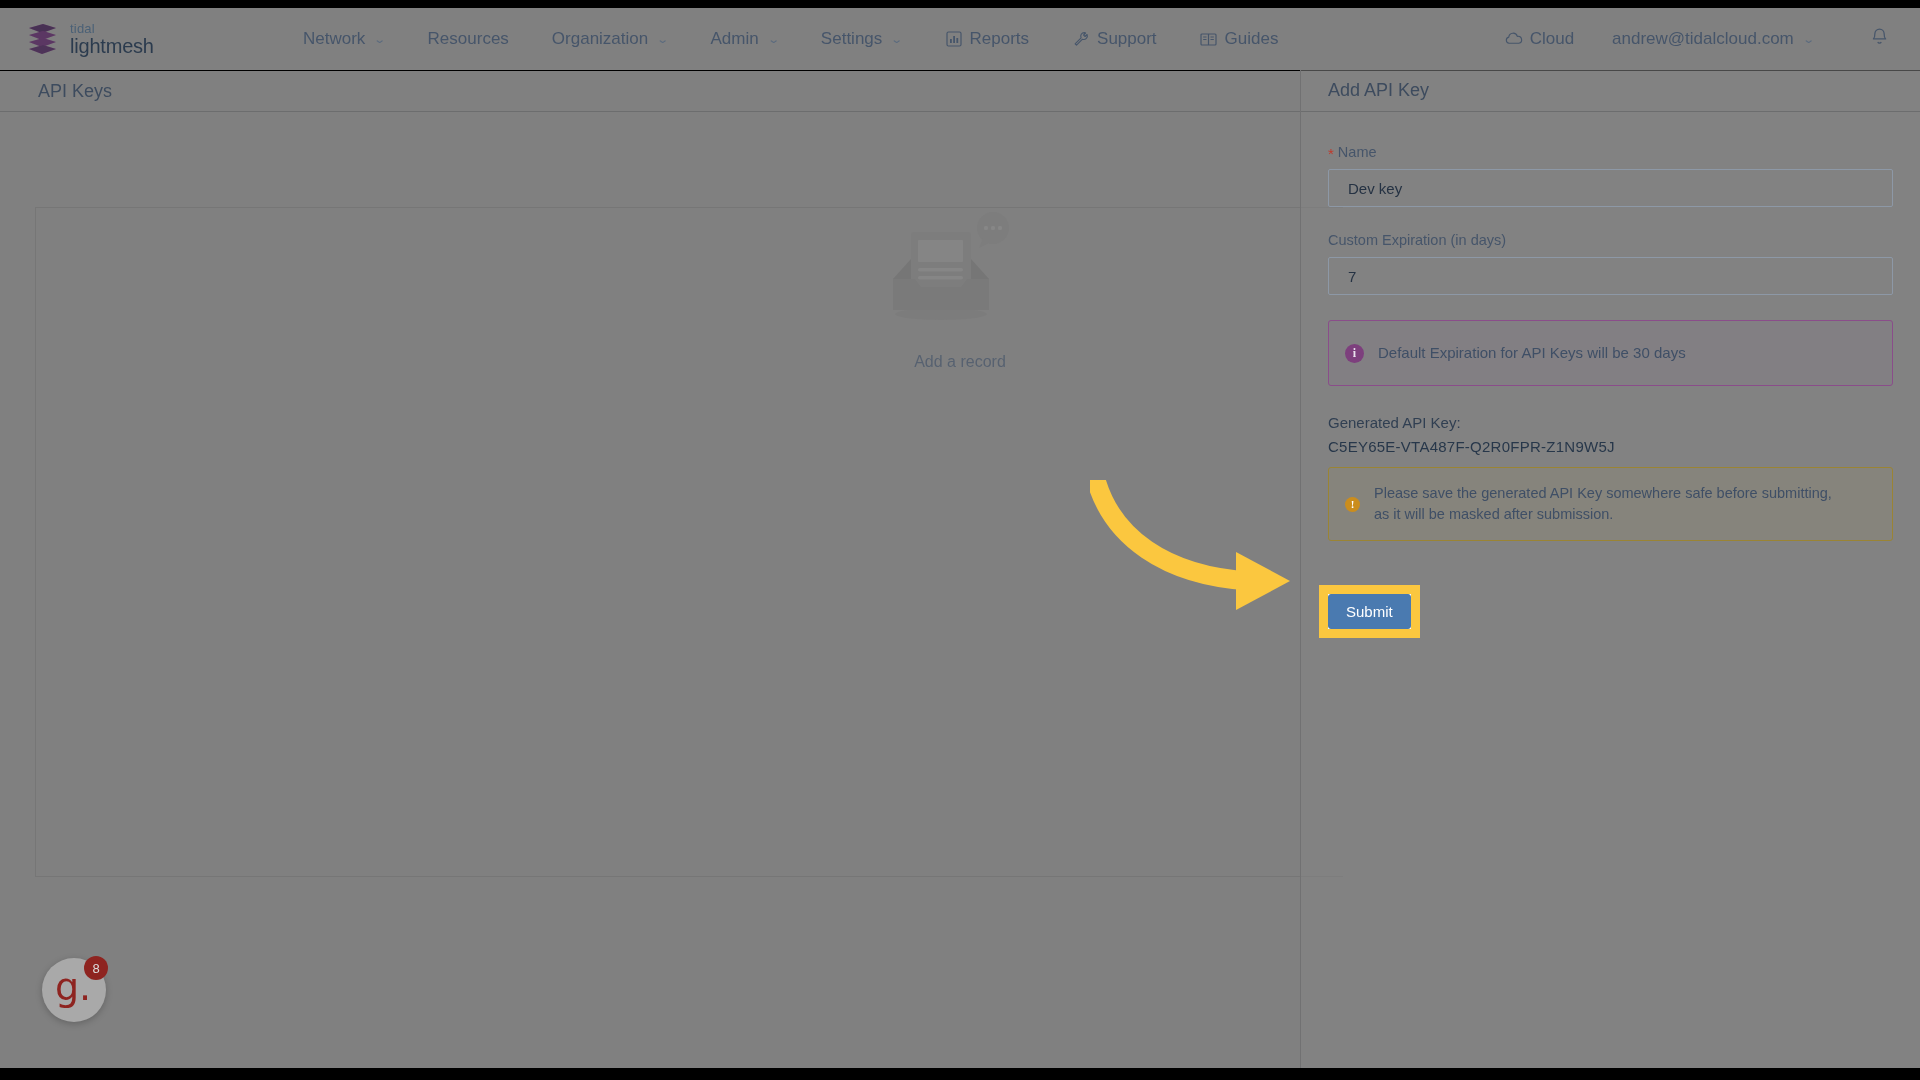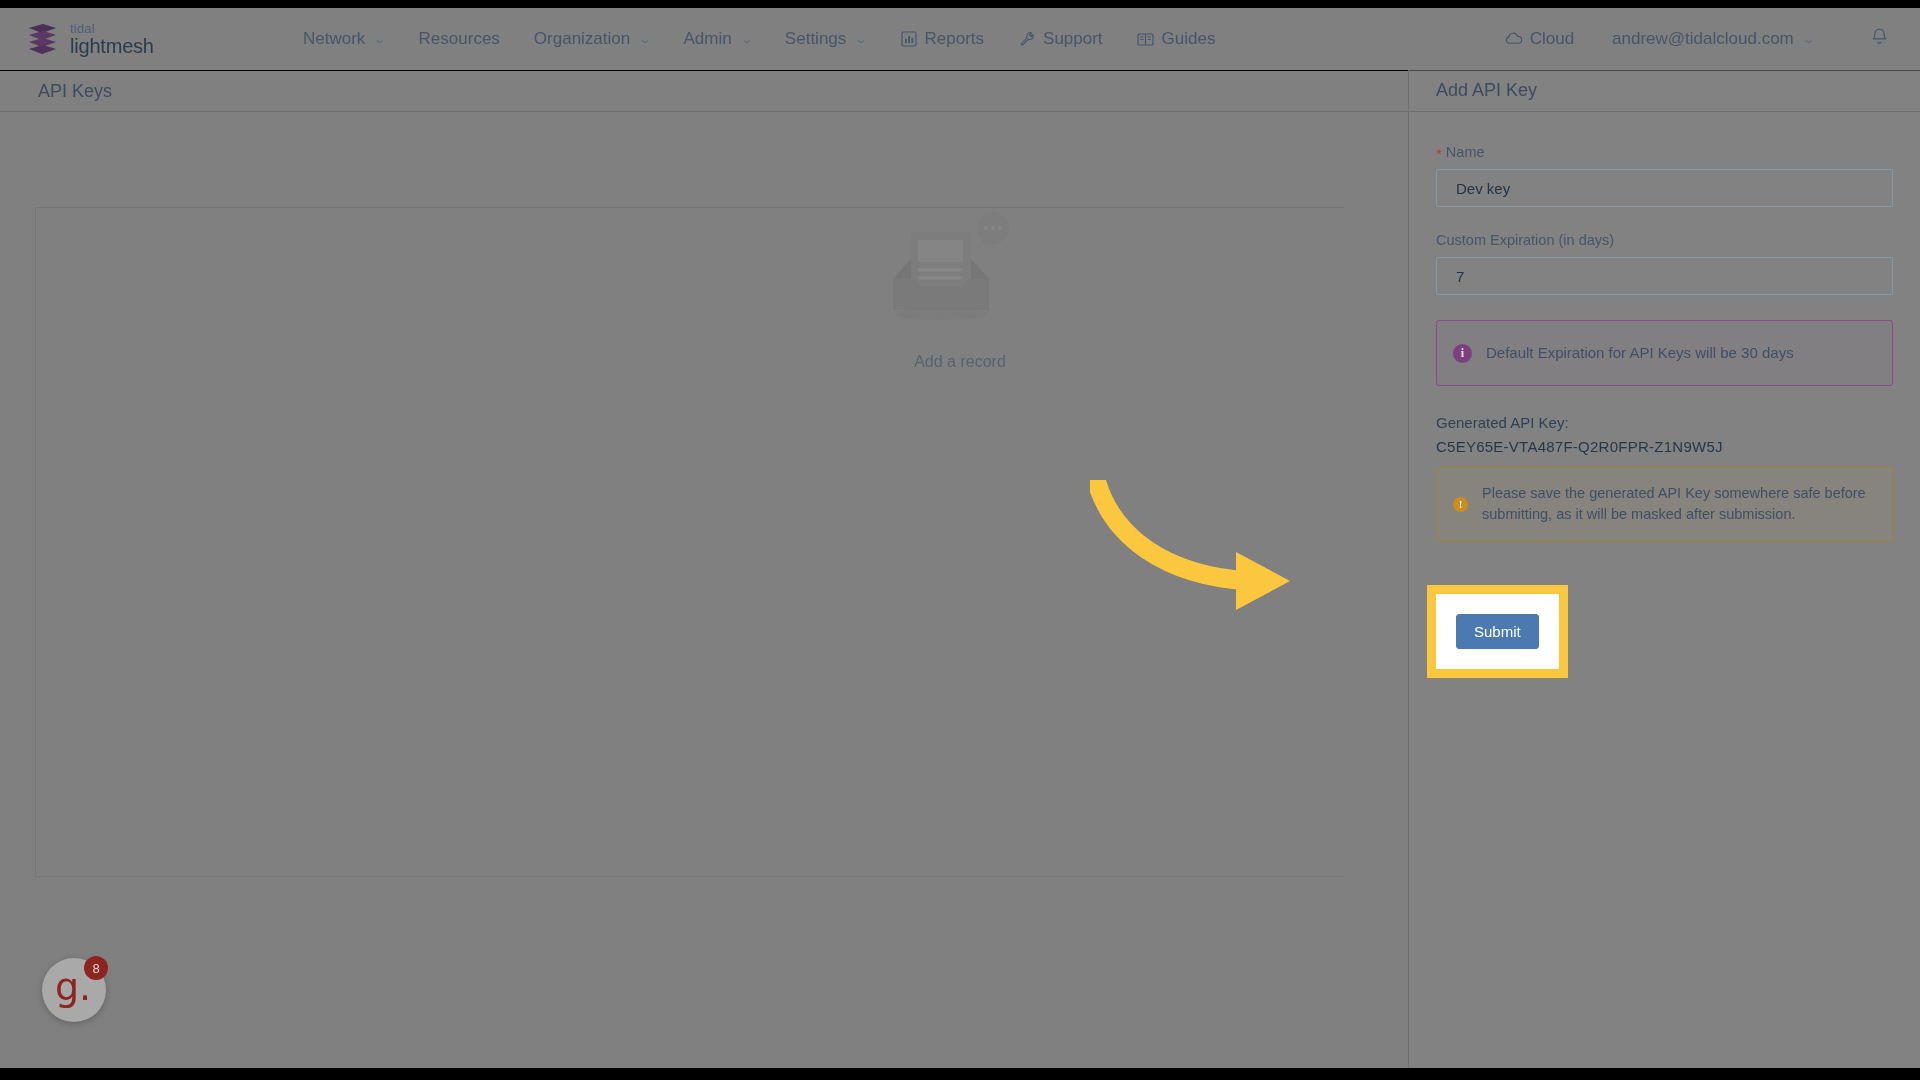--- a/index.html
+++ b/index.html
@@ -66,21 +66,21 @@
   .brand-text .t2 {
     font-size: 20px;
     color: #2b3b4e;
     letter-spacing: -.2px;
     display: block;
   }
 
   .nav-center {
     display: flex;
     align-items: center;
-    gap: 4px;
+    gap: 13px;
     margin-left: 52px;
   }
   .nav-item {
     display: flex;
     align-items: center;
     gap: 7px;
     padding: 8px 15px;
     font-size: 17px;
     color: #46556a;
     cursor: pointer;
@@ -171,21 +171,21 @@
   .empty-link {
     font-size: 16px;
     color: #415168;
     cursor: pointer;
   }
 
   
   #drawer {
     position: absolute;
     right: 0; top: 70px;
-    width: 512px;
+    width: 620px;
     height: 1000px;
     background: rgba(131,131,131,0.55);
     border-left: 1px solid #717172;
     z-index: 20;
   }
   .drawer-header {
     height: 42px;
     border-bottom: 1px solid #6c6d6e;
     display: flex;
     align-items: center;
@@ -281,21 +281,21 @@
   }
 
   
   .submit-highlight {
     display: inline-block;
     background: #FBC73F;
     padding: 9px;
     margin-top: 18px;
     margin-left: -9px;
   }
-  .submit-inner { background: #ffffff; padding: 20px; text-decoration: underline; }
+  .submit-inner { background: #ffffff; padding: 0; text-decoration: underline; }
   .submit-btn {
     background: #4a7ab0;
     border: 1px solid #4a7ab0;
     color: #ffffff;
     font-size: 15px;
     font-family: "Liberation Sans", sans-serif;
     padding: 8px 17px;
     border-radius: 3px;
     cursor: pointer;
   }

